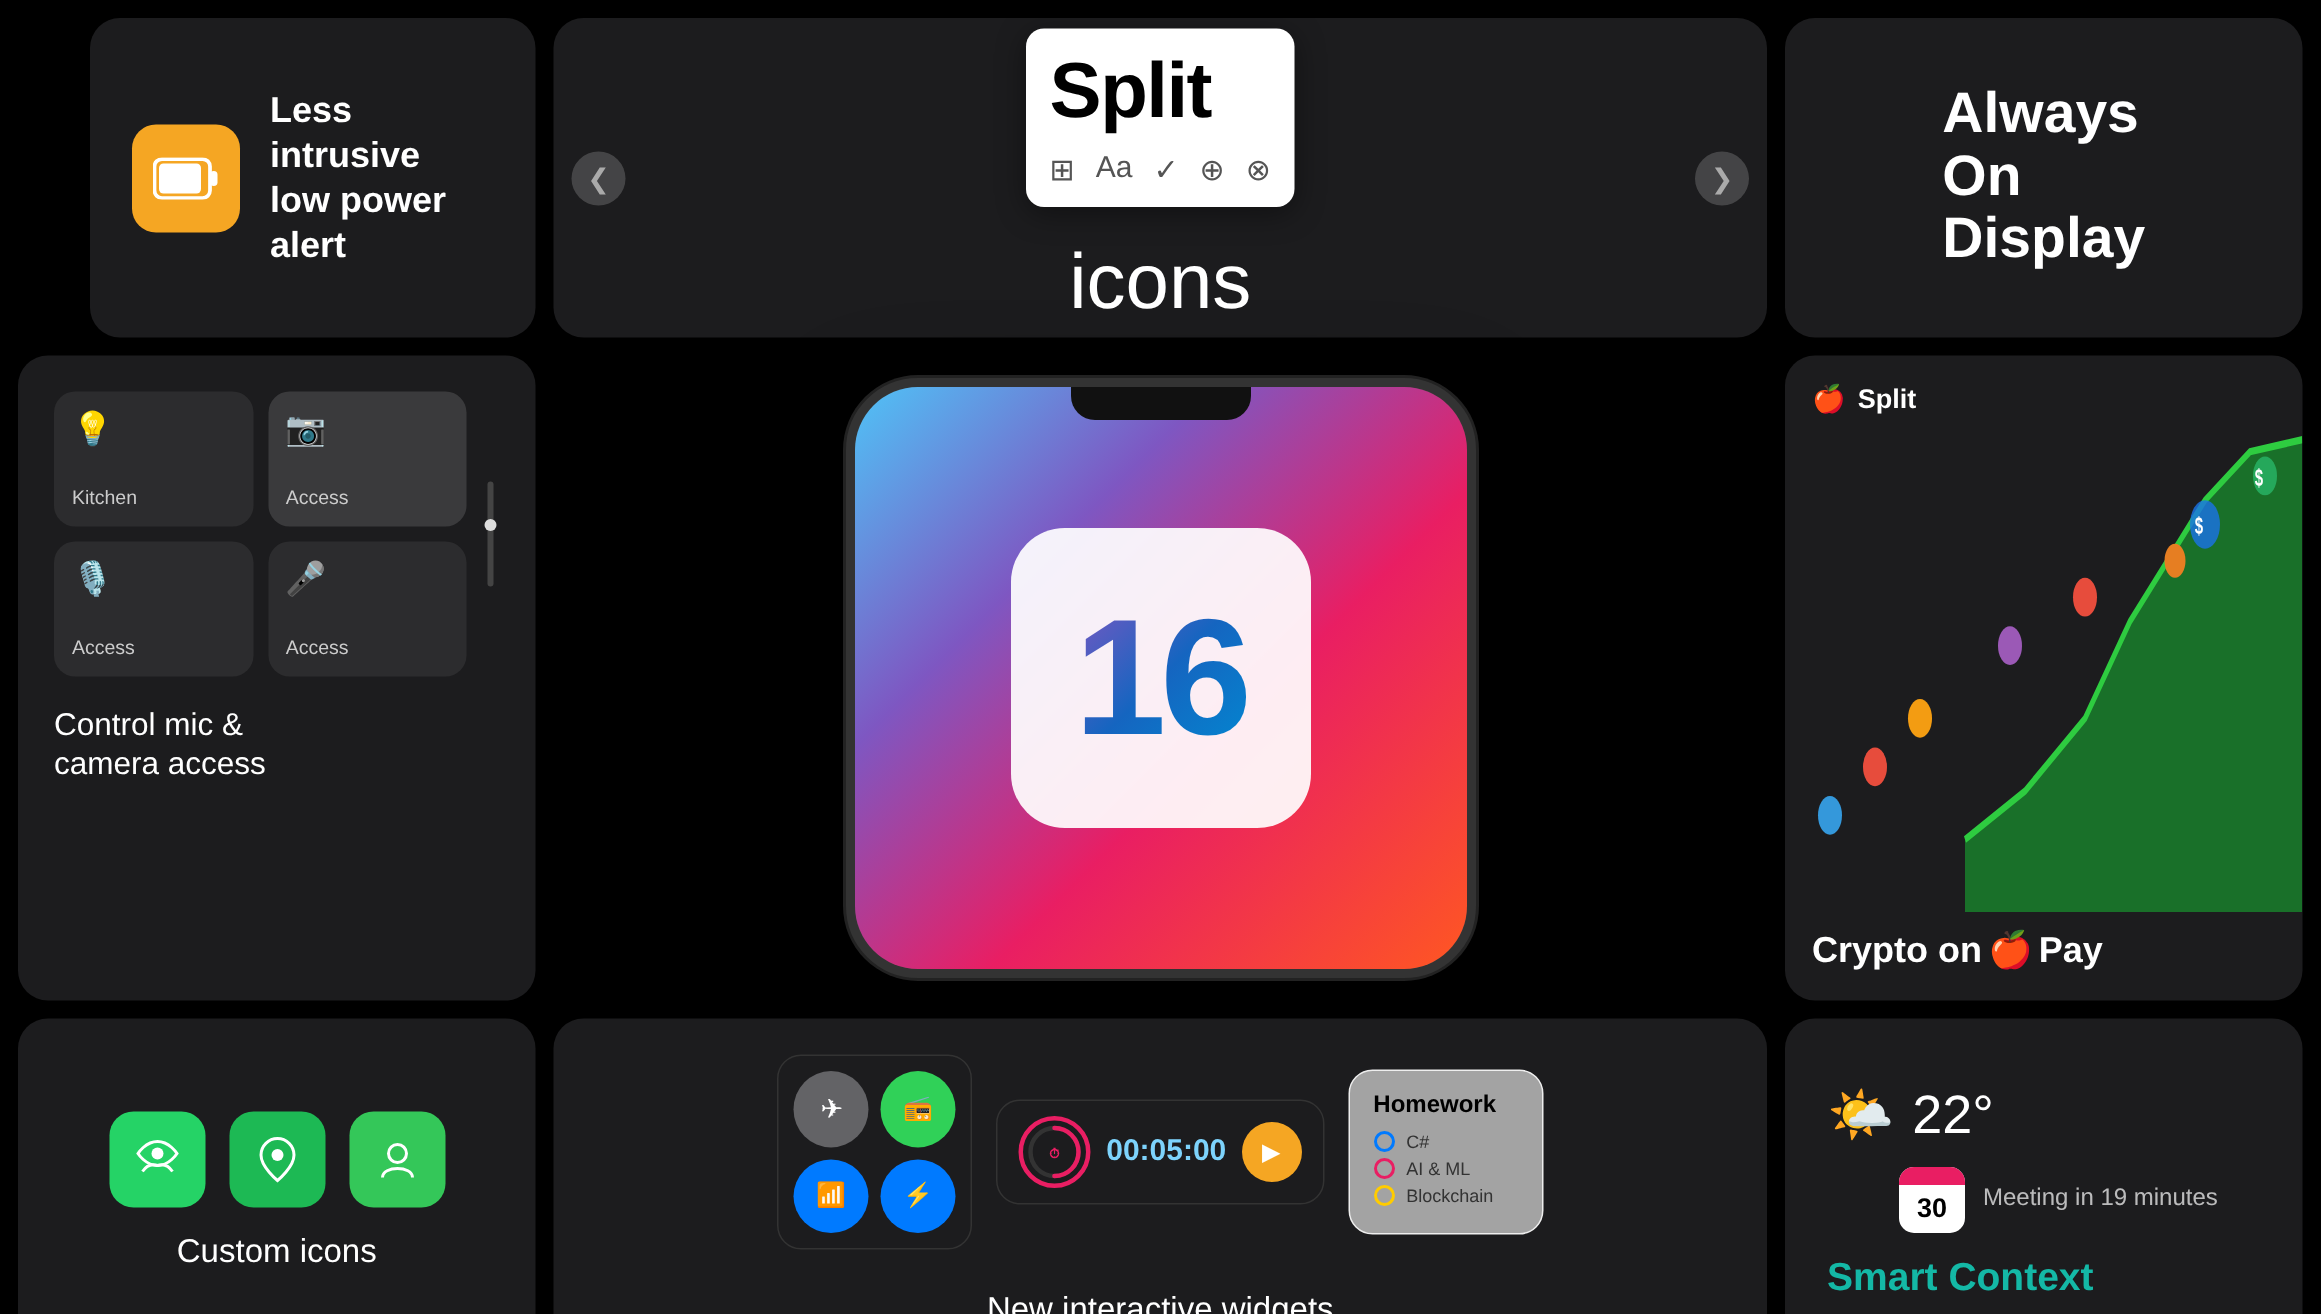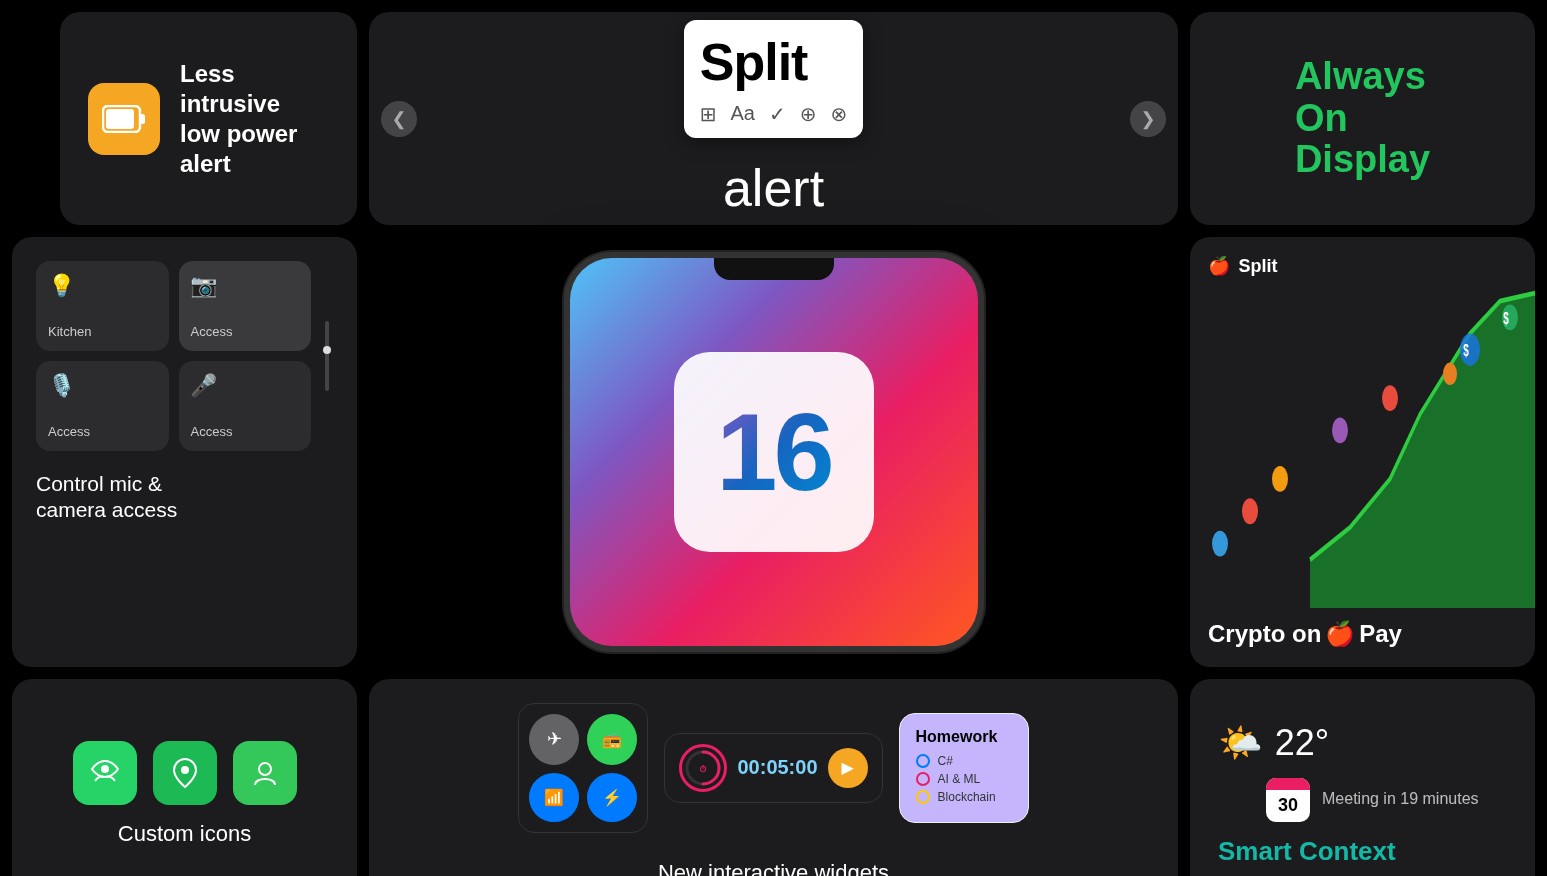--- a/index.html
+++ b/index.html
@@ -144,21 +144,21 @@
       margin-top: 4px;
     }
     .aod-dot {
       width: 8px; height: 8px;
       background: #fff;
       border-radius: 50%;
     }
     .aod-label {
       font-size: 38px;
       font-weight: 700;
-      color: #22c55e;
+      color: #ffffff;
       line-height: 1.1;
     }
 
     
     .card-camera {
       display: flex;
       flex-direction: column;
       padding: 24px 24px 20px;
       gap: 14px;
     }
@@ -455,21 +455,21 @@
       width: 40px;
       height: 40px;
       background: #f5a623;
       border-radius: 50%;
       display: flex;
       align-items: center;
       justify-content: center;
       font-size: 16px;
     }
     .widget-homework {
-      background: #c4b5fd;
+      background: #a3a3a3;
       border-radius: 16px;
       padding: 14px 16px;
       min-width: 130px;
       border: 1px solid #eee;
     }
     .hw-title {
       font-size: 16px;
       font-weight: 700;
       color: #000;
       margin-bottom: 8px;
@@ -586,21 +586,21 @@
       <div class="split-view-inner">
         <div class="split-view-title">Split</div>
         <div class="split-view-icons">
           <span class="split-icon">⊞</span>
           <span class="split-icon">Aa</span>
           <span class="split-icon">✓</span>
           <span class="split-icon">⊕</span>
           <span class="split-icon">⊗</span>
         </div>
       </div>
-      <div class="split-view-label">alert</div>
+      <div class="split-view-label">icons</div>
     </div>
     <div class="carousel-arrow arrow-right">
       <span>❯</span>
     </div>
   </div>
 
   <div class="card card-aod">
     <div class="aod-label" style="white-space:pre-line;">Always<br>On<br>Display</div>
   </div>
 

